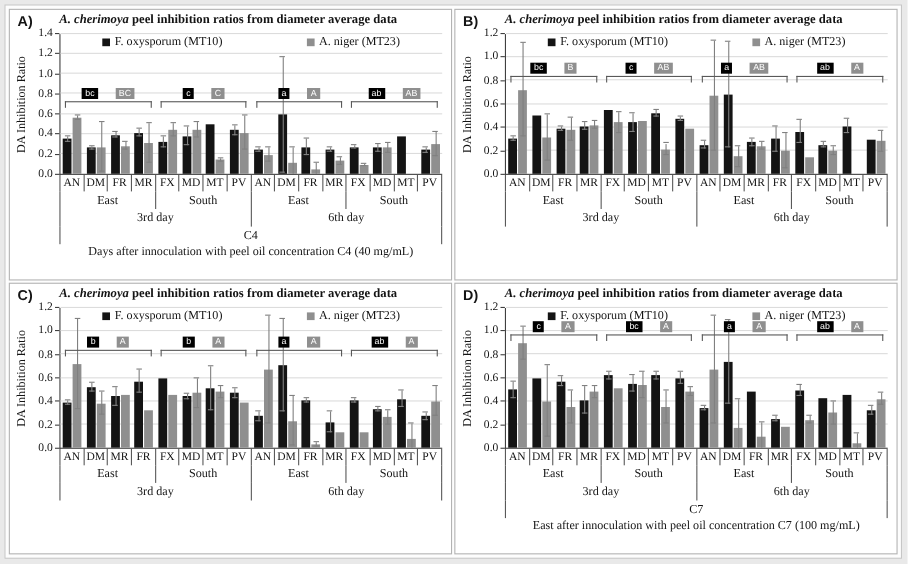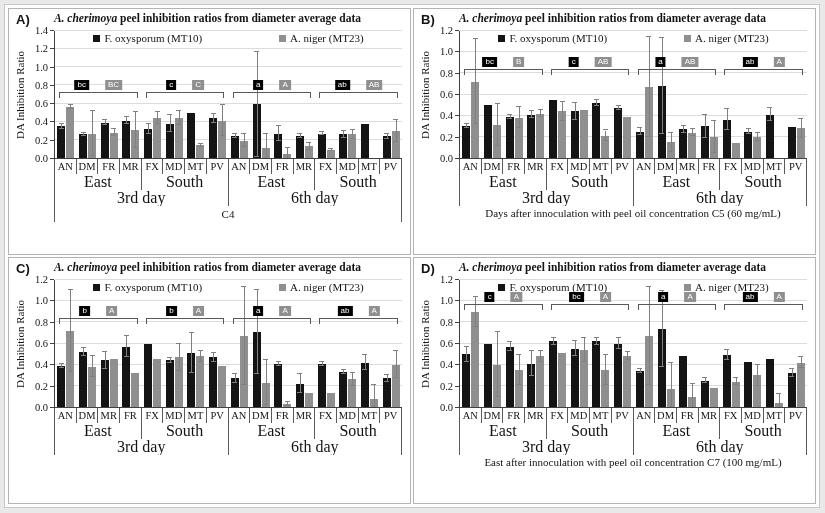--- a/index.html
+++ b/index.html
@@ -29,21 +29,21 @@
   .wcap{position:absolute;left:50%;width:5px;margin-left:-2.5px;height:1px;background:#808080;}
   .bracket{position:absolute;height:6px;border:1px solid #595959;border-bottom:none;z-index:2;box-sizing:border-box;}
   .sig-pair{position:absolute;bottom:100%;margin-bottom:3px;left:50%;transform:translateX(-50%);display:flex;gap:16px;
             font-family:"Liberation Sans",sans-serif;font-size:8px;line-height:10px;white-space:nowrap;}
   .sig-b{background:#000;color:#fff;padding:0 3px;}
   .sig-g{background:#8f8f8f;color:#fff;padding:0 3px;}
   .axis-rows{margin-left:41px;flex:none;}
   .arow{display:flex;border-left:1px solid #595959;border-right:1px solid #595959;}
   .acell{flex:1;text-align:center;border-right:1px solid #595959;font-size:10.5px;line-height:15px;height:15px;overflow:hidden;}
   .acell:last-child{border-right:none;}
-  .arow2 .acell{font-size:16px;line-height:16px;height:16px;}
+  .arow2 .acell{font-size:11px;line-height:16px;height:16px;}
   .conc{border-left:1px solid #595959;border-right:1px solid #595959;text-align:center;font-size:11px;line-height:16px;height:16px;}
   .xlabel{text-align:center;font-size:11px;margin-left:41px;margin-top:1px;line-height:13px;}
 </style>
 </head>
 <body>
 
 <div class="figure" id="figure">
     <div class="panel">
       <div class="p-header">
         <div class="p-label">A)</div>
@@ -350,20 +350,21 @@
           <div class="acell">South</div>
           <div class="acell">East</div>
           <div class="acell">South</div>
         </div>
         <div class="arow arow2">
           <div class="acell">3rd day</div>
           <div class="acell">6th day</div>
         </div>
         <div class="conc">C4</div>
       </div>
+      <div class="xlabel">Days after innoculation with peel oil concentration C4 (40 mg/mL)</div>
     </div>
     <div class="panel">
       <div class="p-header">
         <div class="p-label">B)</div>
         <div class="p-title"><span class="t-italic">A. cherimoya</span><span> peel inhibition ratios from diameter average data</span></div>
       </div>
       <div class="c-row">
         <div class="ylab">DA Inhibition Ratio</div>
         <div class="yticks">
           <div class="ytick" style="bottom: 0%;">0.0</div>
@@ -650,21 +651,20 @@
           <div class="acell">East</div>
           <div class="acell">South</div>
           <div class="acell">East</div>
           <div class="acell">South</div>
         </div>
         <div class="arow arow2">
           <div class="acell">3rd day</div>
           <div class="acell">6th day</div>
         </div>
       </div>
-      <div class="xlabel">Days after innoculation with peel oil concentration C5 (60 mg/mL)</div>
     </div>
     <div class="panel">
       <div class="p-header">
         <div class="p-label">C)</div>
         <div class="p-title"><span class="t-italic">A. cherimoya</span><span> peel inhibition ratios from diameter average data</span></div>
       </div>
       <div class="c-row">
         <div class="ylab">DA Inhibition Ratio</div>
         <div class="yticks">
           <div class="ytick" style="bottom: 0%;">0.0</div>
@@ -1253,16 +1253,17 @@
         <div class="arow arow2">
           <div class="acell">East</div>
           <div class="acell">South</div>
           <div class="acell">East</div>
           <div class="acell">South</div>
         </div>
         <div class="arow arow2">
           <div class="acell">3rd day</div>
           <div class="acell">6th day</div>
         </div>
+        <div class="conc">C7</div>
       </div>
       <div class="xlabel">East after innoculation with peel oil concentration C7 (100 mg/mL)</div>
     </div>
   </div>
 
 </body></html>

